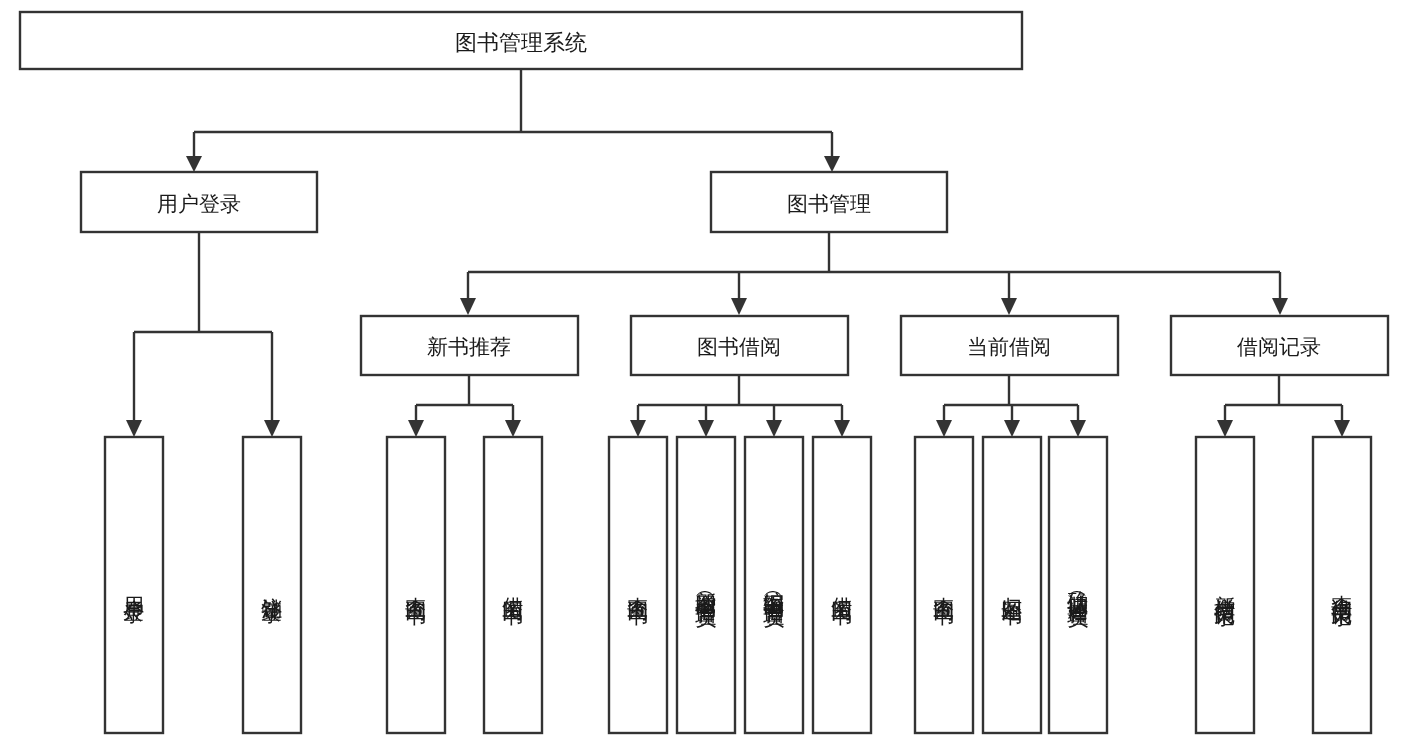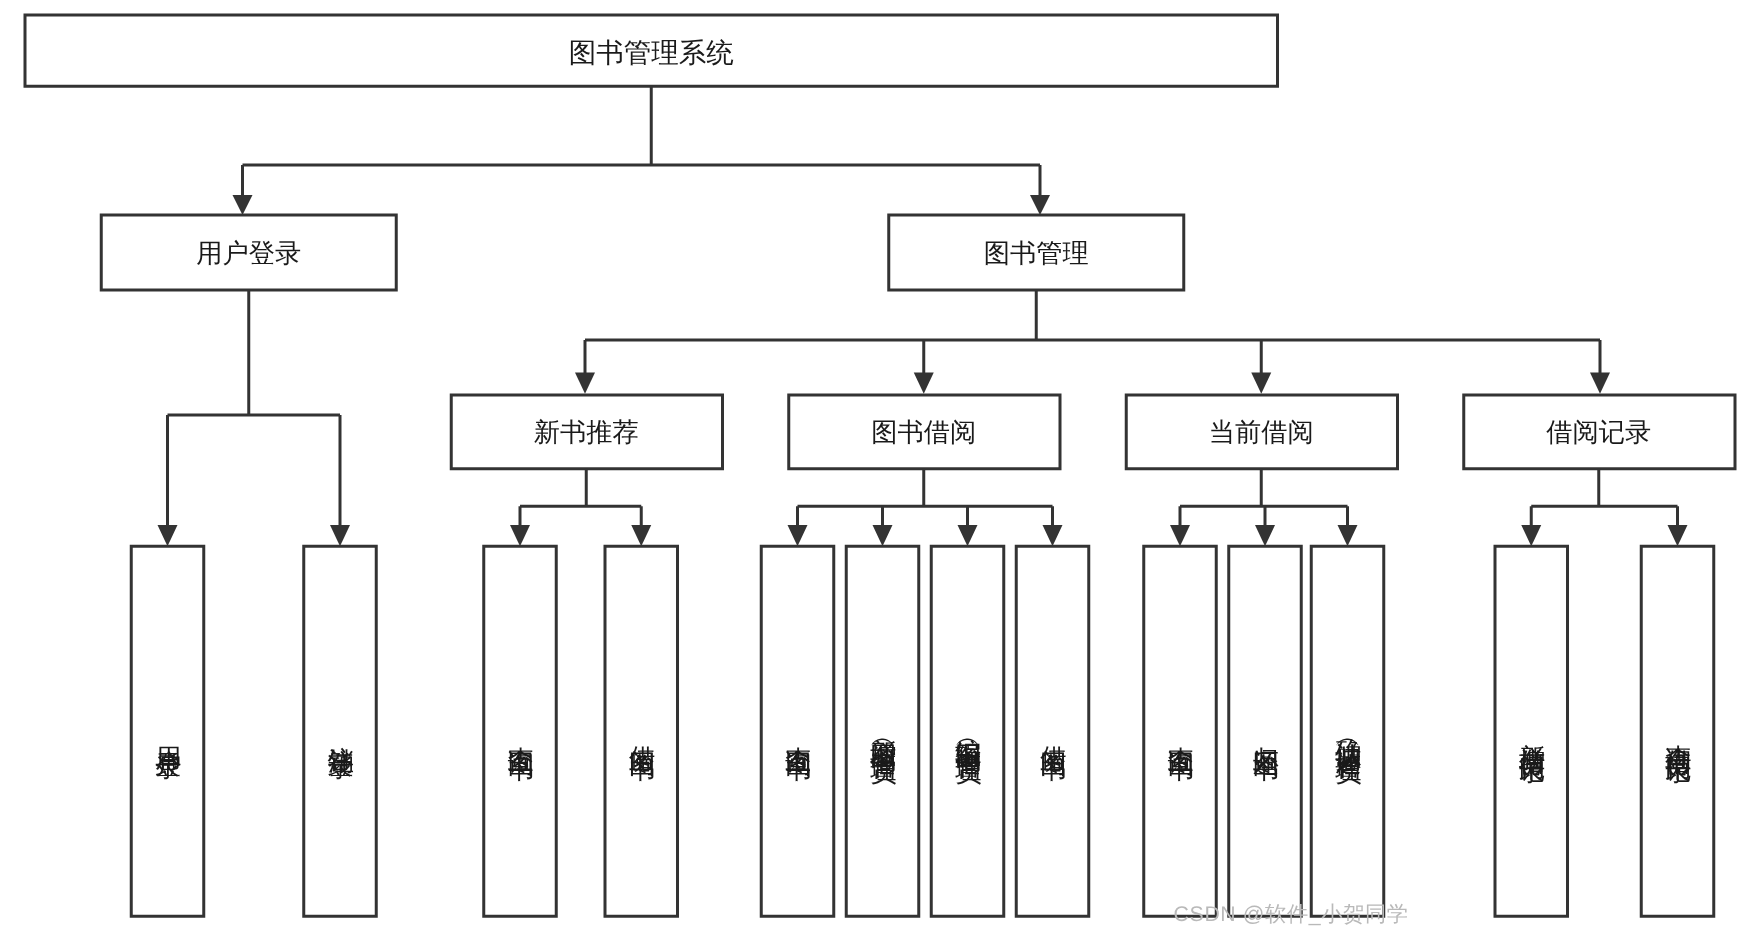--- a/index.html
+++ b/index.html
@@ -262,15 +262,14 @@
     <span class="vlabel-text">确认归还（管理员）</span>
   </div>
 
   <div class="vlabel-wrap" style="left:1196px; top:437px; width:58px; height:296px;">
     <span class="vlabel-text">新增借阅记录</span>
   </div>
   <div class="vlabel-wrap" style="left:1313px; top:437px; width:58px; height:296px;">
     <span class="vlabel-text">查询借阅记录</span>
   </div>
 
-  <div class="watermark">CSDN @软件_小贺同学</div>
 
 </div>
 
 </body></html>

